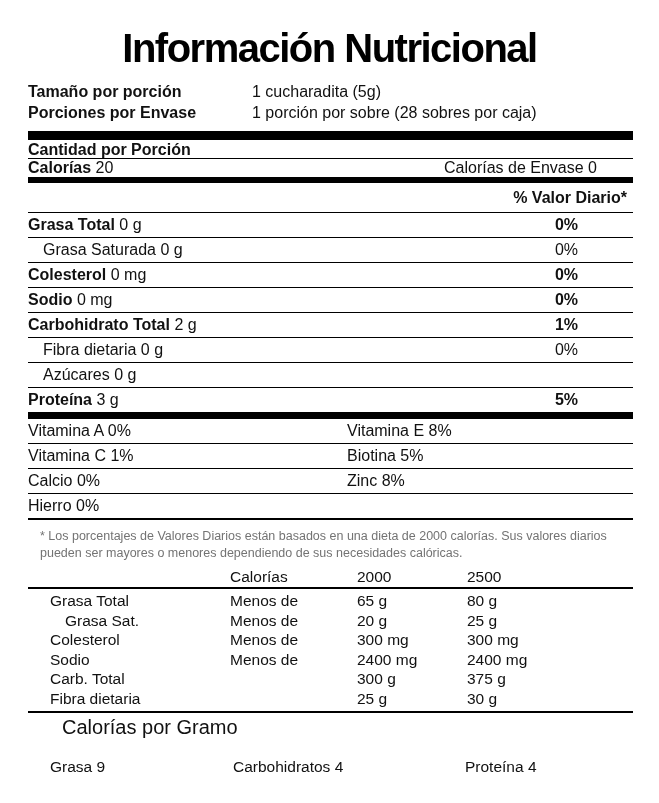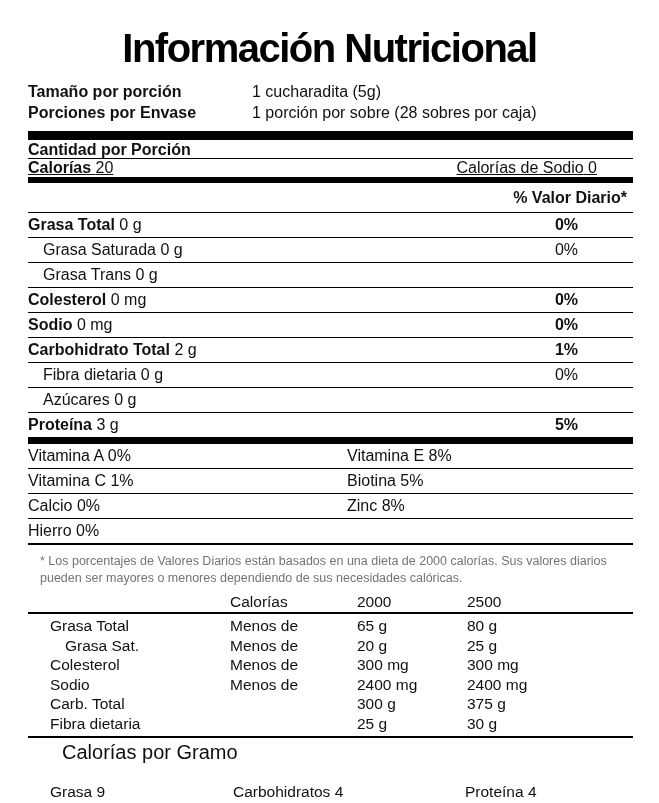--- a/index.html
+++ b/index.html
@@ -18,21 +18,21 @@
   .serv{margin-top:11px;}
   .srow{position:relative;height:21px;font-size:16px;line-height:21px;}
   .sval{position:absolute;left:224px;top:0;font-weight:400;}
   
   .bar{background:#000;font-size:0;line-height:0;}
   .bh9{height:9px;margin-top:8px;}
   .bh6{height:6px;}
   .bh7{height:7px;}
   
   .cantidad{height:17px;display:flex;align-items:center;font-size:16px;font-weight:700;border-bottom:1px solid #000;padding-top:1px;}
-  .calrow{height:18px;display:flex;align-items:flex-end;justify-content:space-between;font-size:16px;padding-right:36px;text-decoration:underline;}
+  .calrow{height:18px;display:flex;align-items:flex-end;justify-content:space-between;font-size:16px;padding-right:36px;}
   .dvh{height:29px;display:flex;align-items:center;justify-content:flex-end;padding-right:6px;font-size:16px;font-weight:700;border-bottom:1px solid #000;}
   
   .nrow{position:relative;height:24px;display:flex;align-items:center;font-size:16px;border-bottom:1px solid #000;}
   .nrow.nolast{border-bottom:none;}
   .ind{padding-left:15px;}
   .dv{position:absolute;right:55px;top:50%;transform:translateY(-50%);}
   
   .vrow{position:relative;height:24px;display:flex;align-items:center;font-size:16px;border-bottom:1px solid #000;}
   .vrow.vlast{border-bottom:2px solid #000;}
   .v2{position:absolute;left:319px;top:50%;transform:translateY(-50%);}
@@ -72,37 +72,34 @@
         <span class="sval">1 porción por sobre (28 sobres por caja)</span>
       </div>
     </div>
 
     <div class="bar bh9"></div>
 
     <div class="cantidad">Cantidad por Porción</div>
 
     <div class="calrow">
       <span><span class="b">Calorías</span> <span>20</span></span>
-      <span><span>Calorías de Sodio</span> <span>0</span></span>
+      <span><span>Calorías de Envase</span> <span>0</span></span>
     </div>
 
     <div class="bar bh6"></div>
 
     <div class="dvh">% Valor Diario*</div>
 
     <div class="nrow">
       <span><span class="b">Grasa Total</span> <span>0 g</span></span>
       <span class="dv b">0%</span>
     </div>
     <div class="nrow">
       <span class="ind"><span>Grasa Saturada</span> <span>0 g</span></span>
       <span class="dv">0%</span>
-    </div>
-    <div class="nrow">
-      <span class="ind"><span>Grasa Trans</span> <span>0 g</span></span>
     </div>
     <div class="nrow">
       <span><span class="b">Colesterol</span> <span>0 mg</span></span>
       <span class="dv b">0%</span>
     </div>
     <div class="nrow">
       <span><span class="b">Sodio</span> <span>0 mg</span></span>
       <span class="dv b">0%</span>
     </div>
     <div class="nrow">

